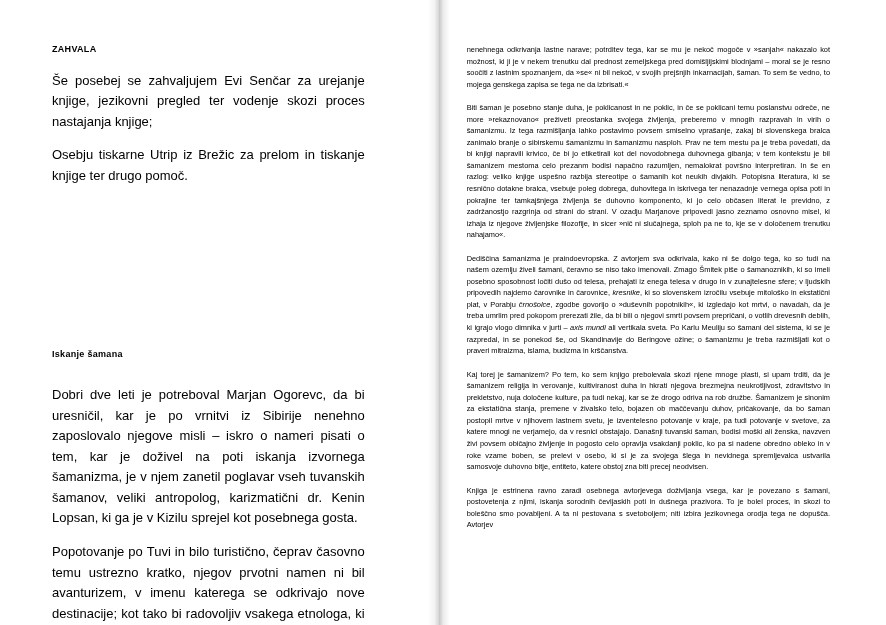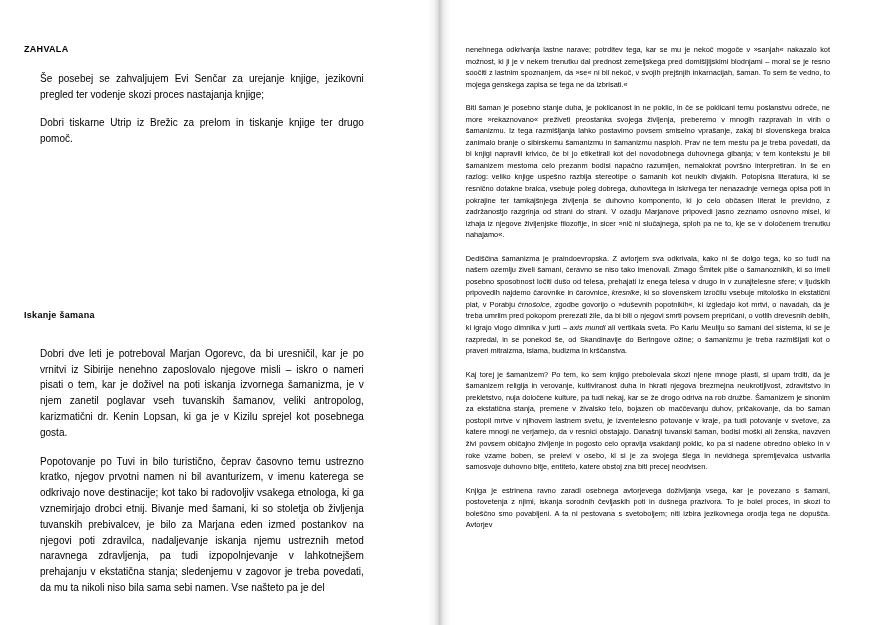--- a/index.html
+++ b/index.html
@@ -20,21 +20,21 @@
     height: 625px;
     display: flex;
   }
   .page {
     position: relative;
     box-sizing: border-box;
     height: 625px;
   }
   .page-left {
     width: 443px;
-    padding: 44px 58px 0 24px;
+    padding: 44px 58px 0 52px;
   }
   .page-right {
     width: 487px;
     padding: 44px 56px 0 44px;
   }
   .gutter {
     position: absolute;
     left: 428px;
     top: 0;
     width: 22px;
@@ -48,45 +48,45 @@
     font-weight: bold;
     letter-spacing: 0.3px;
     margin: 0 0 16px 0;
     line-height: 1.2;
   }
   h2.heading-second {
     margin-top: 0;
     margin-bottom: 25px;
   }
   p.para {
-    font-size: 10px;
+    font-size: 13px;
     line-height: 1.58;
     text-align: justify;
-    margin: 0 0 13px 16px;
+    margin: 0 0 13px 0;
     hyphens: auto;
   }
   .section-gap {
     height: 150px;
   }
   .right-col p.para {
     font-size: 7.4px;
     line-height: 1.56;
     margin: 0 0 12px 0;
   }
   em { }
 </style>
 </head>
 <body>
 
 <div class="spread">
 
   <div class="page page-left">
     <h2 class="heading">ZAHVALA</h2>
     <p class="para">Še posebej se zahvaljujem Evi Senčar za urejanje knjige, jezikovni pregled ter vodenje skozi proces nastajanja knjige;</p>
-    <p class="para">Dobri tiskarne Utrip iz Brežic za prelom in tiskanje knjige ter drugo pomoč.</p>
+    <p class="para">Osebju tiskarne Utrip iz Brežic za prelom in tiskanje knjige ter drugo pomoč.</p>
 
     <div class="section-gap"></div>
 
     <h2 class="heading heading-second">Iskanje šamana</h2>
     <p class="para">Dobri dve leti je potreboval Marjan Ogorevc, da bi uresničil, kar je po vrnitvi iz Sibirije nenehno zaposlovalo njegove misli – iskro o nameri pisati o tem, kar je doživel na poti iskanja izvornega šamanizma, je v njem zanetil poglavar vseh tuvanskih šamanov, veliki antropolog, karizmatični dr. Kenin Lopsan, ki ga je v Kizilu sprejel kot posebnega gosta.</p>
     <p class="para">Popotovanje po Tuvi in bilo turistično, čeprav časovno temu ustrezno kratko, njegov prvotni namen ni bil avanturizem, v imenu katerega se odkrivajo nove destinacije; kot tako bi radovoljiv vsakega etnologa, ki ga vznemirjajo drobci etnij. Bivanje med šamani, ki so stoletja ob življenja tuvanskih prebivalcev, je bilo za Marjana eden izmed postankov na njegovi poti zdravilca, nadaljevanje iskanja njemu ustreznih metod naravnega zdravljenja, pa tudi izpopolnjevanje v lahkotnejšem prehajanju v ekstatična stanja; sledenjemu v zagovor je treba povedati, da mu ta nikoli niso bila sama sebi namen. Vse našteto pa je del</p>
   </div>
 
   <div class="gutter"></div>
 

